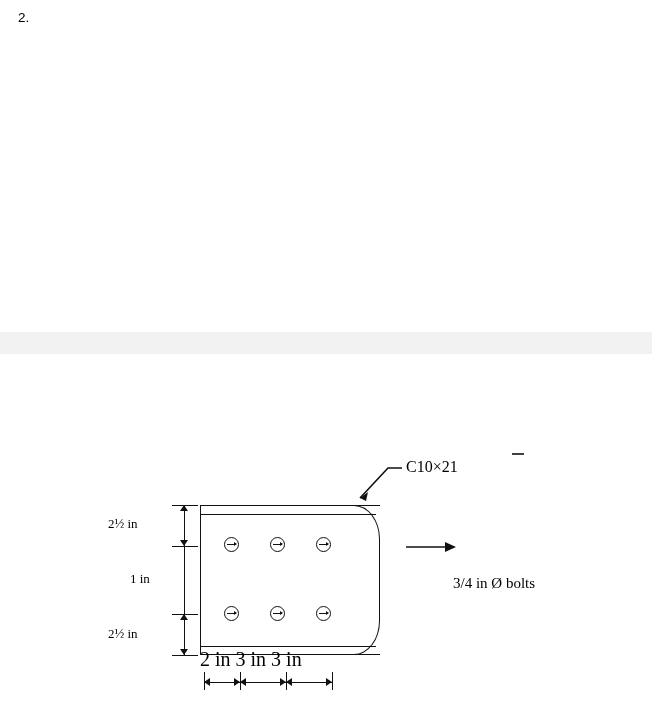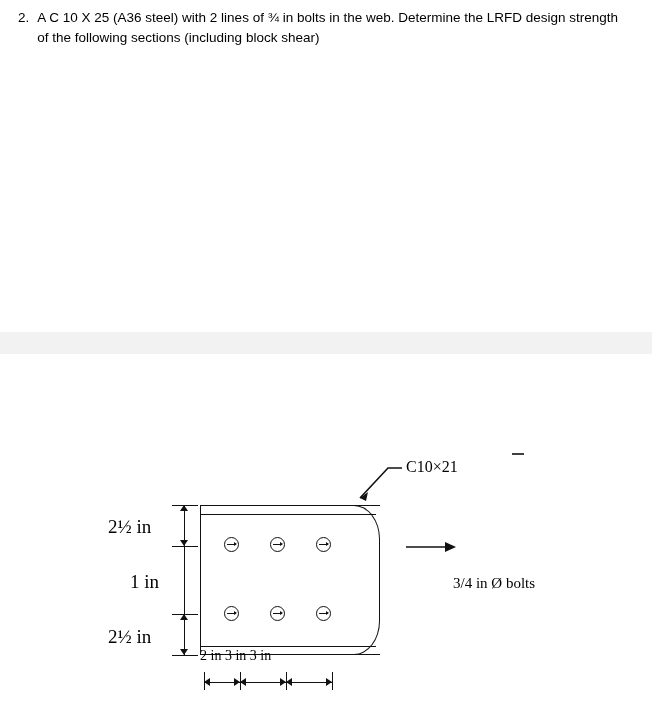--- a/index.html
+++ b/index.html
@@ -145,21 +145,21 @@
     height: 0;
     border-left: 4px solid transparent;
     border-right: 4px solid transparent;
   }
   .arrow-up { border-bottom: 6px solid #111; }
   .arrow-down { border-top: 6px solid #111; }
 
   .dim-label {
     position: absolute;
     font-family: "Liberation Serif", serif;
-    font-size: 19px;
+    font-size: 13px;
     white-space: nowrap;
   }
 
   
   .dim-line-h {
     position: absolute;
     height: 0;
     border-top: 1.5px solid #111;
   }
   .arrow-left, .arrow-right {
@@ -168,21 +168,21 @@
     height: 0;
     border-top: 4px solid transparent;
     border-bottom: 4px solid transparent;
   }
   .arrow-left { border-right: 6px solid #111; }
   .arrow-right { border-left: 6px solid #111; }
 
   .bottom-dim-text {
     position: absolute;
     font-family: "Liberation Serif", serif;
-    font-size: 14px;
+    font-size: 20px;
     white-space: nowrap;
   }
 
   
   .callout-label {
     position: absolute;
     font-family: "Liberation Serif", serif;
     font-size: 16px;
     white-space: nowrap;
   }
@@ -200,24 +200,20 @@
     width: 652px;
     height: 290px;
     overflow: visible;
   }
 </style>
 </head>
 <body>
 
 <div class="problem">
   <div class="problem-number">2.</div>
-  <div class="problem-text">
-    <span>A C 10 X 25 (A36 steel) with 2 lines of ¾ in bolts in the web. Determine the LRFD design</span>
-    <span>strength of the following sections (including block shear)</span>
-  </div>
 </div>
 
 <div class="band"></div>
 
 <div class="figure">
 
   <div class="channel"></div>
   <div class="channel-curve"></div>
   <div class="flange-line flange-top"></div>
   <div class="flange-line flange-bottom"></div>

